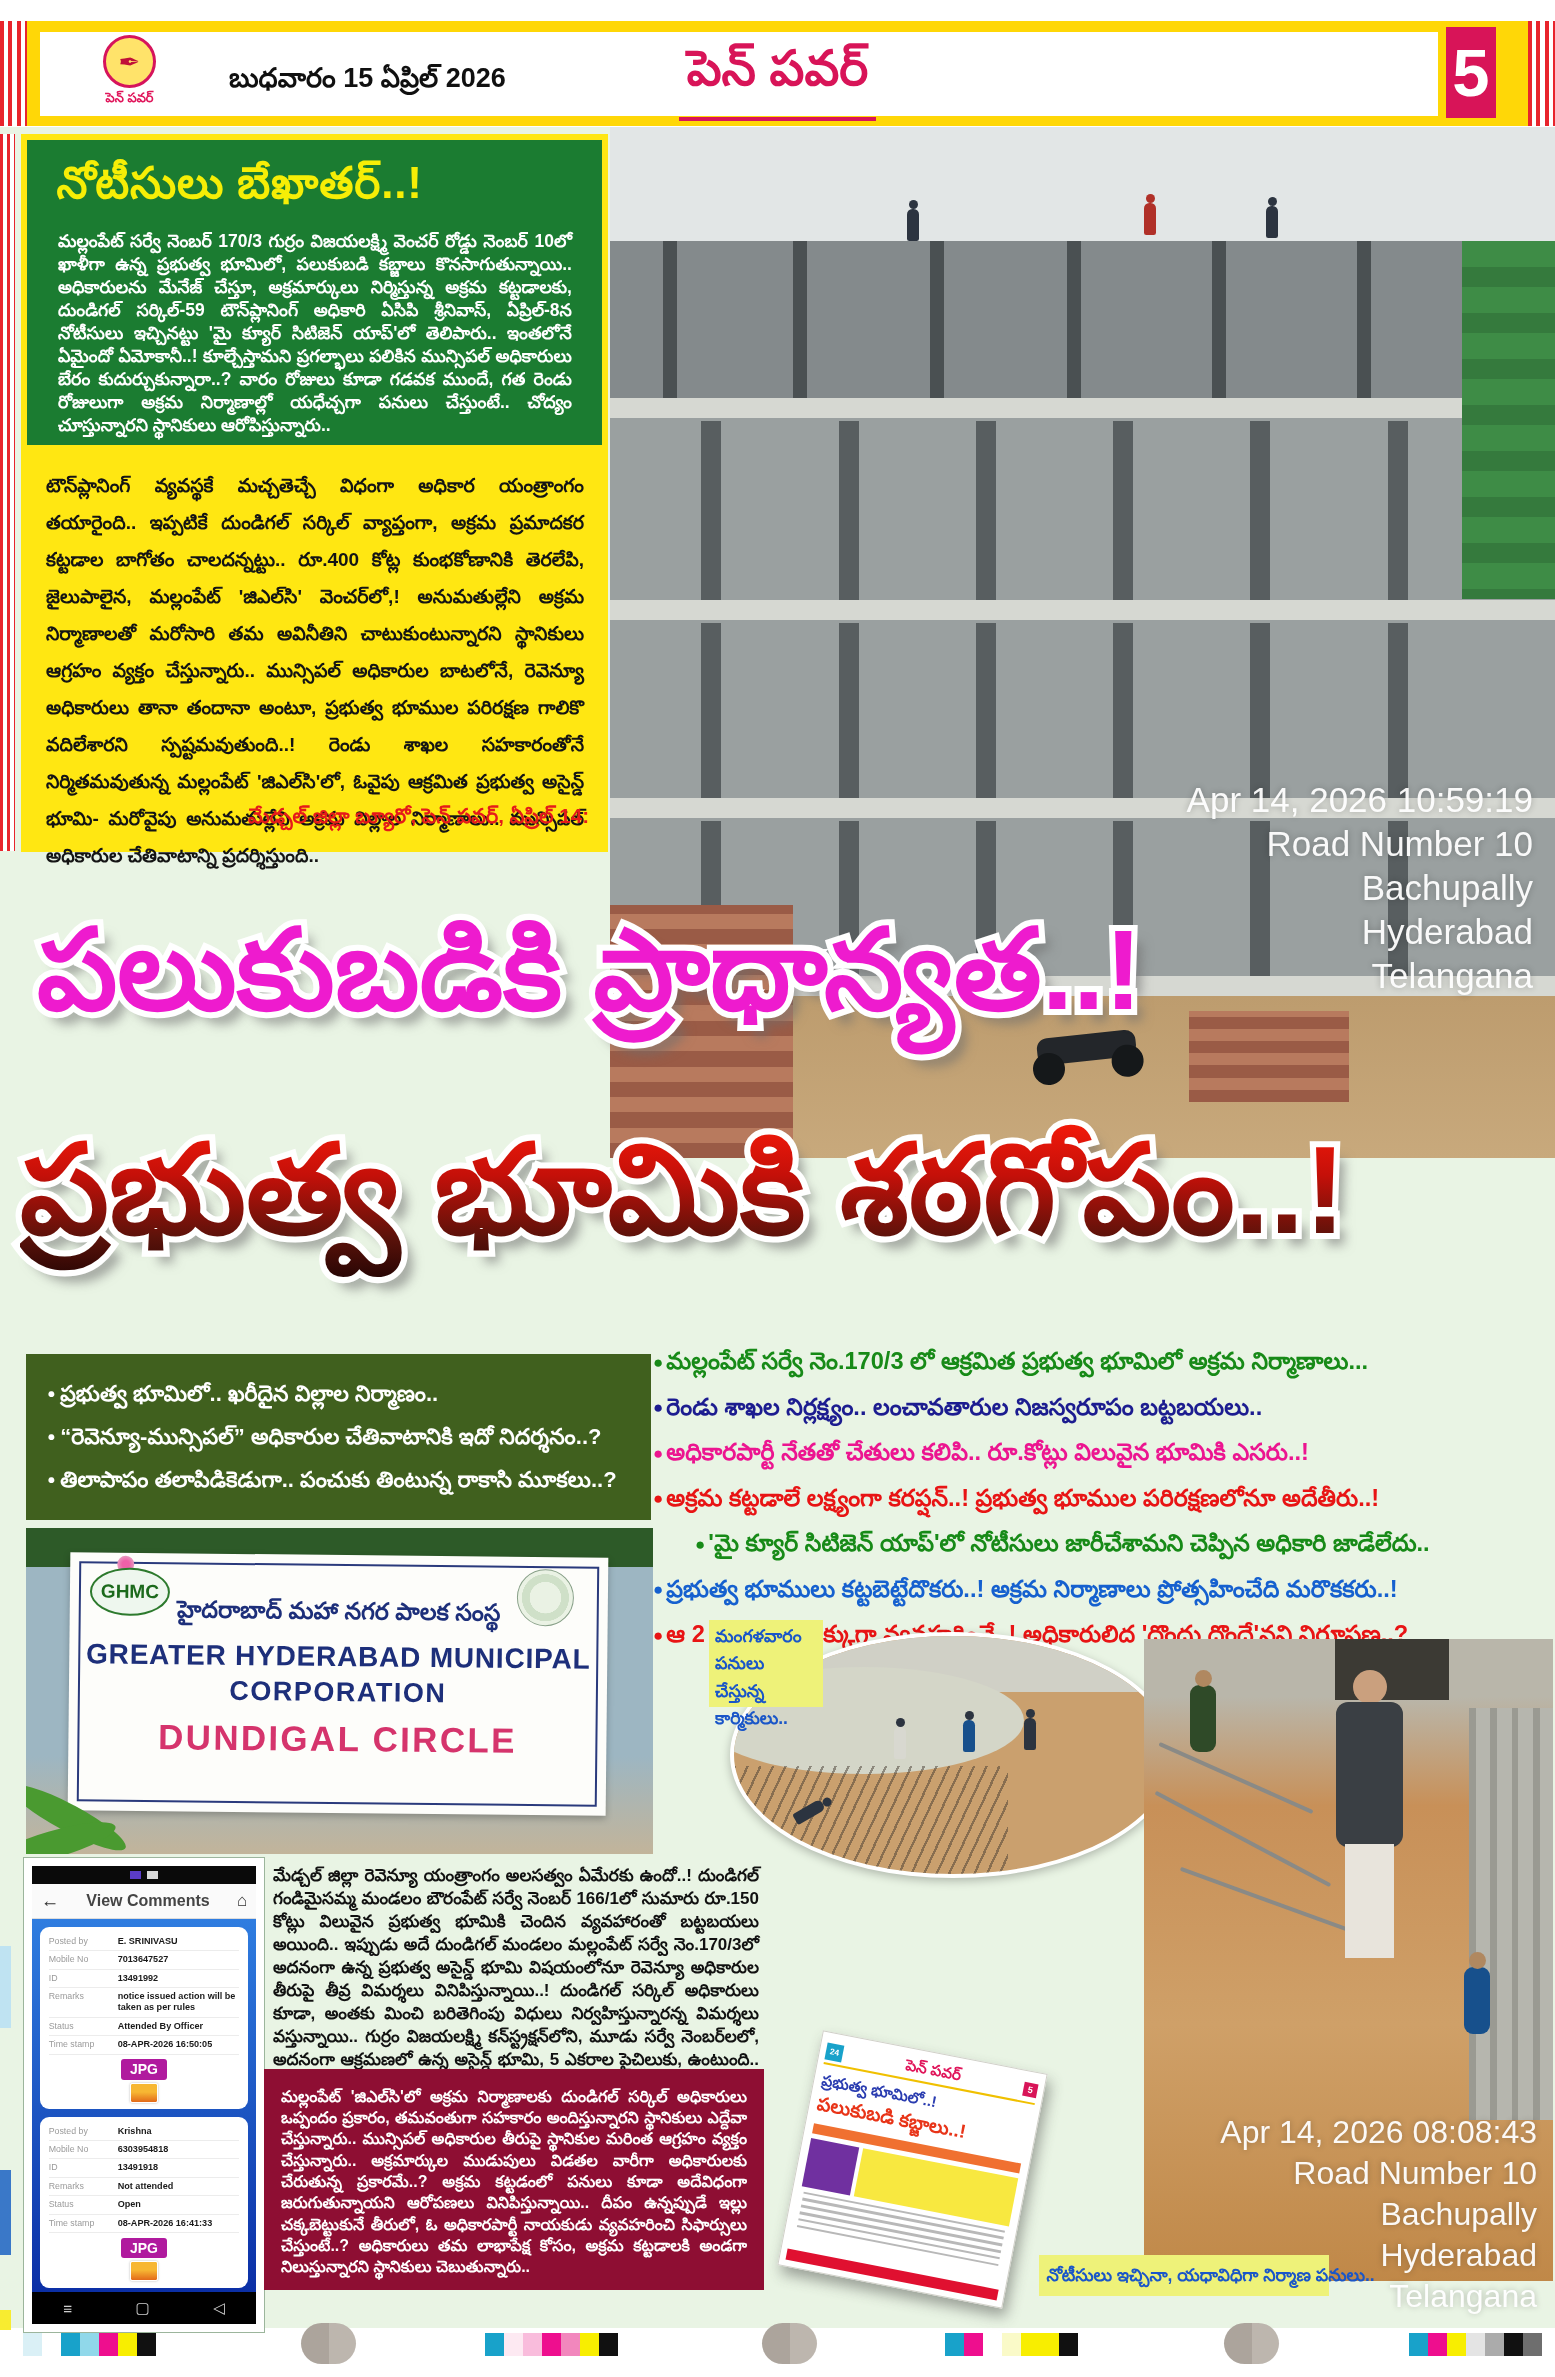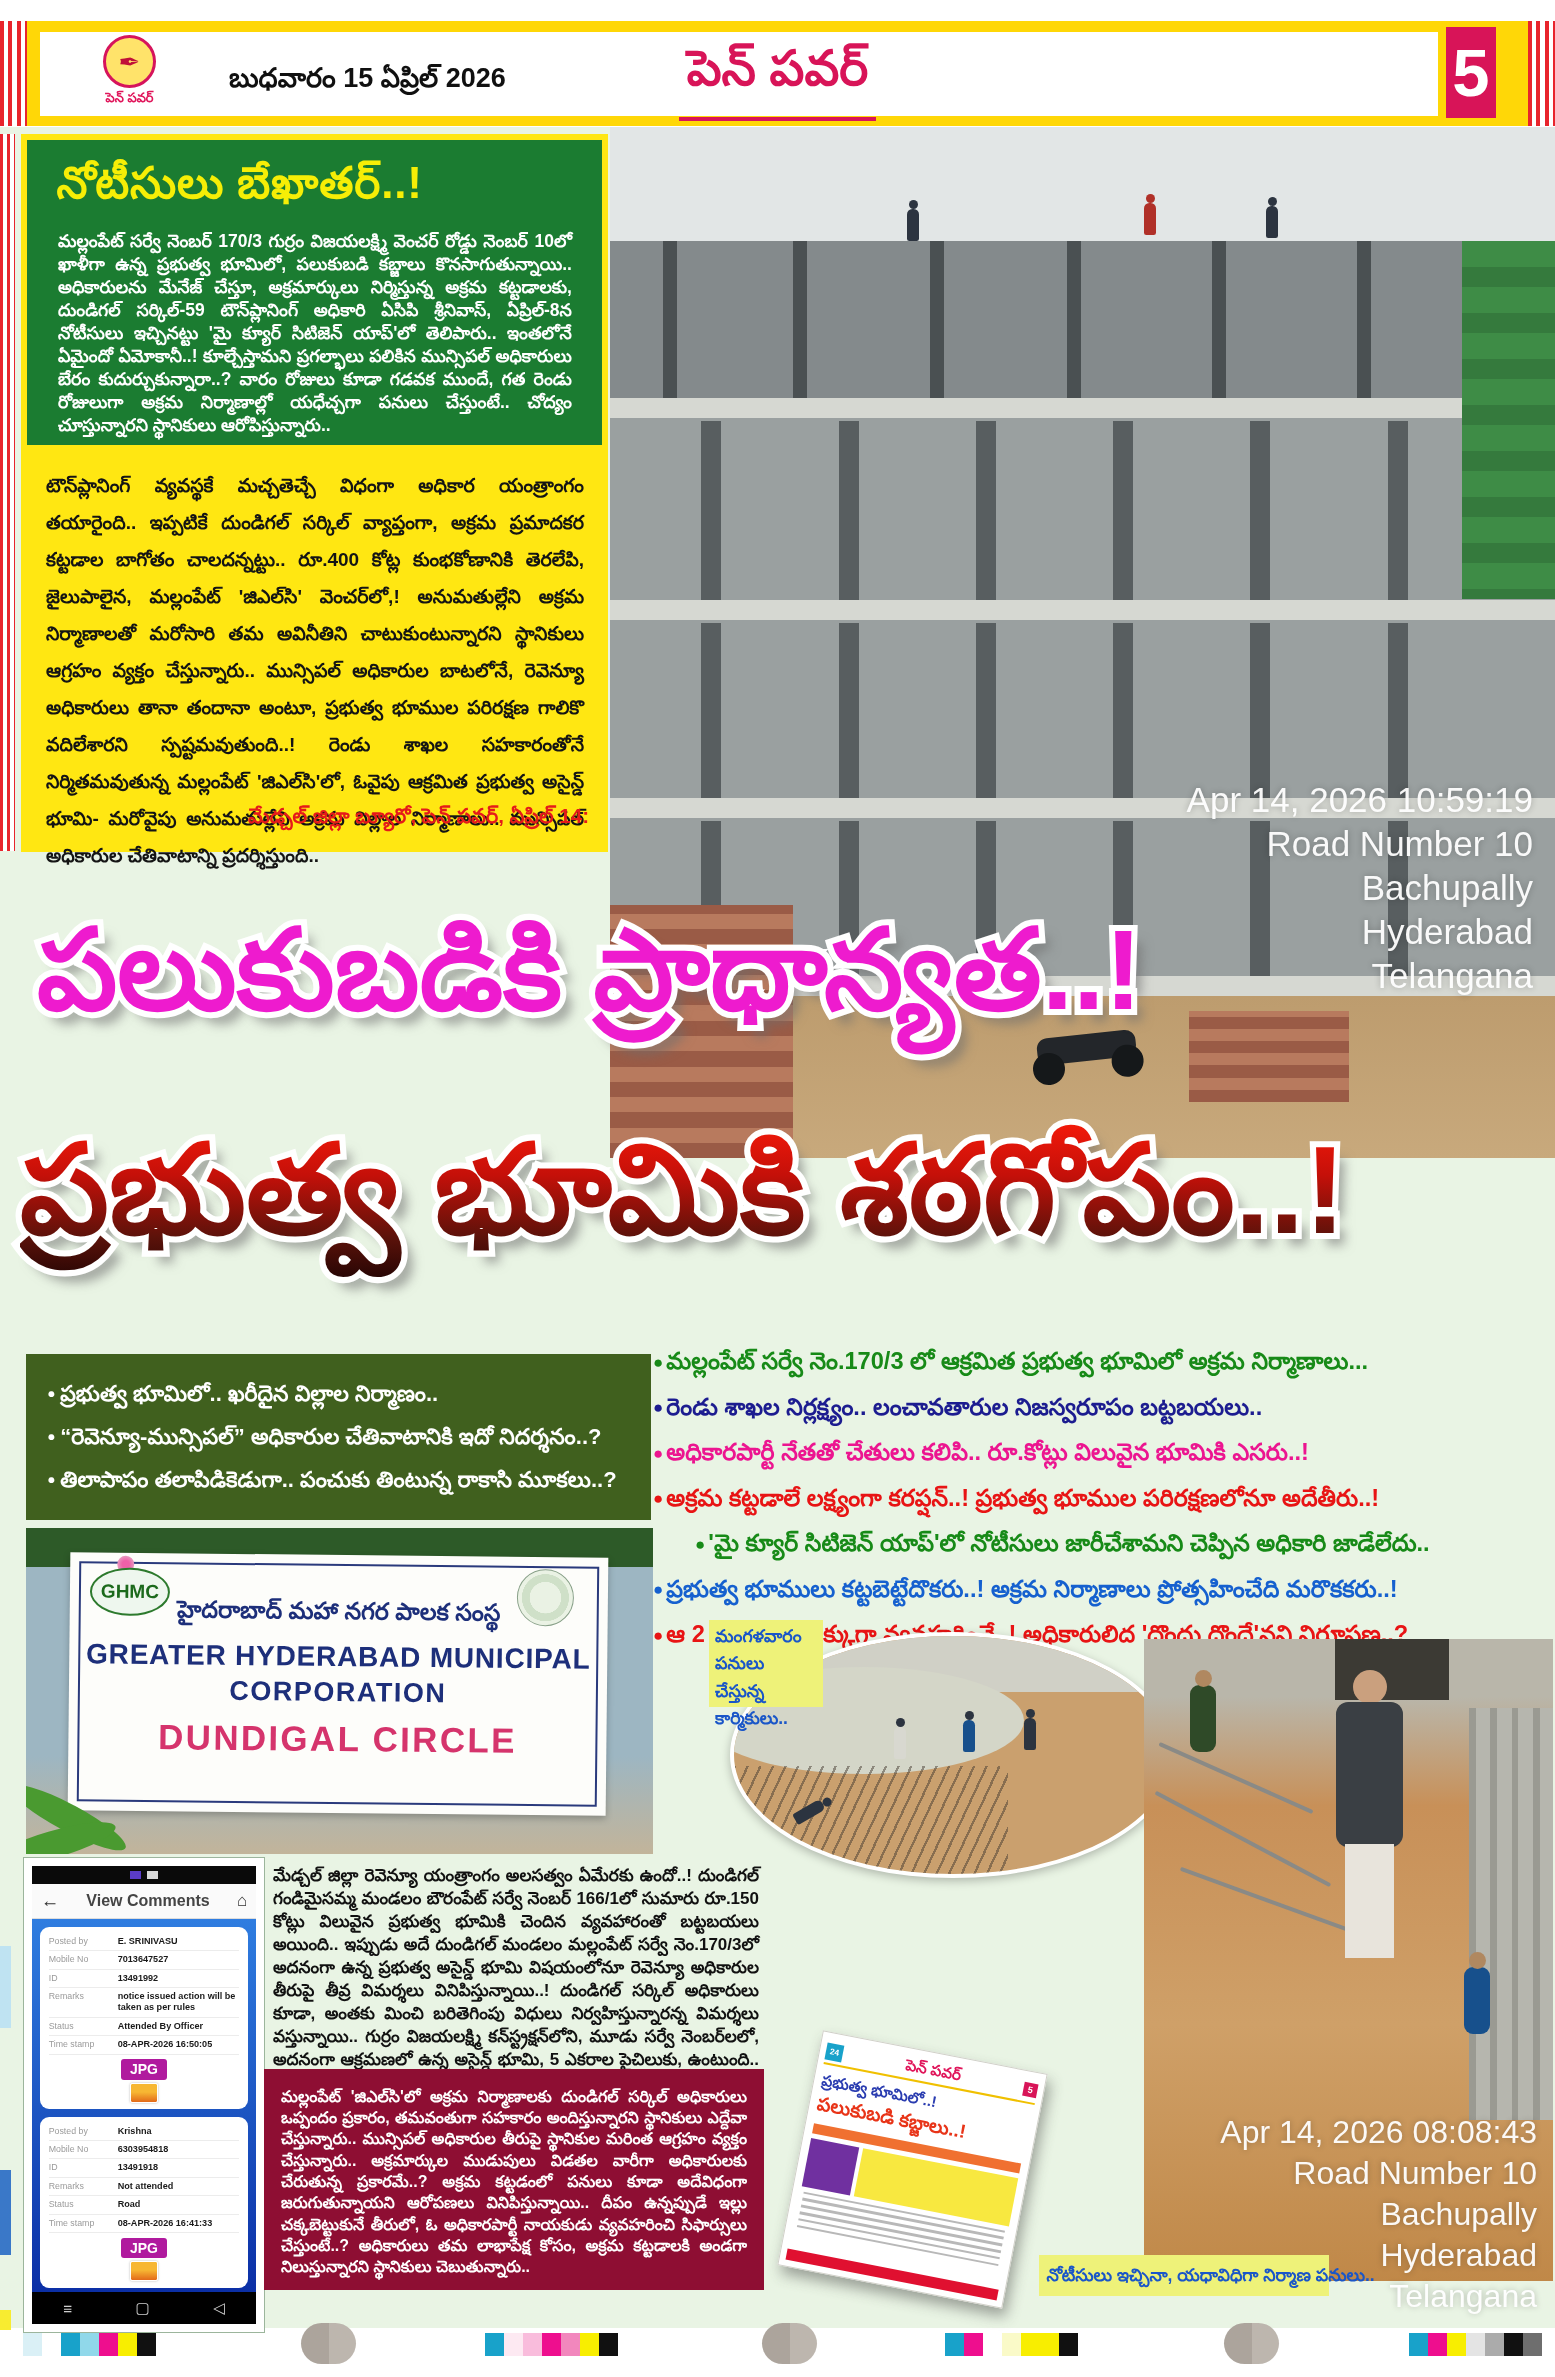--- a/index.html
+++ b/index.html
@@ -362,21 +362,21 @@
           <div class="prow">
               <span class="plabel">ID</span>
               <span class="pvalue">13491918</span>
             </div>
           <div class="prow">
               <span class="plabel">Remarks</span>
               <span class="pvalue">Not attended</span>
             </div>
           <div class="prow">
               <span class="plabel">Status</span>
-              <span class="pvalue">Road</span>
+              <span class="pvalue">Open</span>
             </div>
           <div class="prow">
               <span class="plabel">Time stamp</span>
               <span class="pvalue">08-APR-2026 16:41:33</span>
             </div>
           <div class="pjpg"><span class="jpg-badge">JPG</span>
             <div class="img-icon"></div>
           </div>
         </div>
       </div>

